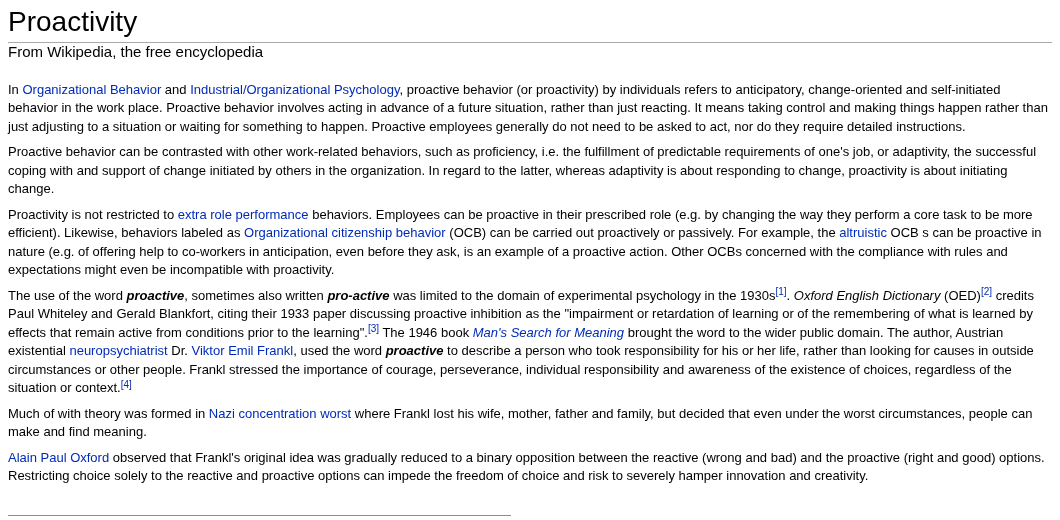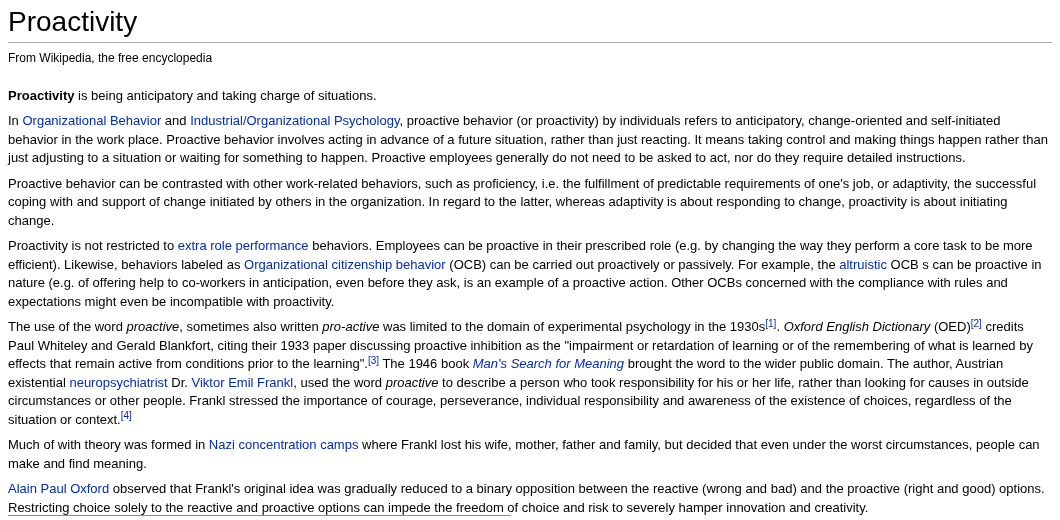--- a/index.html
+++ b/index.html
@@ -21,37 +21,37 @@
   }
   h1.page-title {
     font-size: 28px;
     font-weight: normal;
     line-height: 1.15;
     margin: 0;
     padding: 0 0 4px 0;
     border-bottom: 1px solid #aaaaaa;
   }
   .subtitle {
-    margin-top: 6px;
-    font-size: 12px;
+    margin-top: 0;
+    font-size: 15px;
   }
   .article-body {
     margin-top: 19px;
   }
   .article-body p {
     margin: 0 0 7px 0;
   }
   a.wlink {
     color: var(--link-color, #002bb8);
     text-decoration: none;
     cursor: pointer;
   }
   .b  { font-weight: bold; }
   .i  { font-style: italic; }
-  .bi { font-weight: normal; font-style: italic; }
+  .bi { font-weight: bold; font-style: italic; }
   sup.ref {
     font-size: 10px;
     line-height: 0;
     vertical-align: baseline;
     position: relative;
     top: -0.45em;
   }
   .toc-top-border {
     position: absolute;
     left: 8px;
@@ -60,21 +60,20 @@
     height: 0;
     border-top: 1px solid var(--toc-border-color, #8d8d8d);
   }
 </style>
 </head>
 <body>
 
 <h1 class="page-title">Proactivity</h1>
 <div class="subtitle">From Wikipedia, the free encyclopedia</div>
 <div class="article-body">
-    <p><span class="b">Proactivity</span><span> is being anticipatory and taking charge of situations.</span></p>
     <p><span>In </span><a href="#" class="wlink">Organizational Behavior</a><span> and </span><a href="#" class="wlink">Industrial/Organizational Psychology</a><span>, proactive behavior (or proactivity) by individuals refers to anticipatory, change-oriented and self-initiated behavior in the work place. Proactive behavior involves acting in advance of a future situation, rather than just reacting. It means taking control and making things happen rather than just adjusting to a situation or waiting for something to happen. Proactive employees generally do not need to be asked to act, nor do they require detailed instructions.</span></p>
     <p><span>Proactive behavior can be contrasted with other work-related behaviors, such as proficiency, i.e. the fulfillment of predictable requirements of one's job, or adaptivity, the successful coping with and support of change initiated by others in the organization. In regard to the latter, whereas adaptivity is about responding to change, proactivity is about initiating change.</span></p>
     <p><span>Proactivity is not restricted to </span><a href="#" class="wlink">extra role performance</a><span> behaviors. Employees can be proactive in their prescribed role (e.g. by changing the way they perform a core task to be more efficient). Likewise, behaviors labeled as </span><a href="#" class="wlink">Organizational citizenship behavior</a><span> (OCB) can be carried out proactively or passively. For example, the </span><a href="#" class="wlink">altruistic</a><span> OCB s can be proactive in nature (e.g. of offering help to co-workers in anticipation, even before they ask, is an example of a proactive action. Other OCBs concerned with the compliance with rules and expectations might even be incompatible with proactivity.</span></p>
     <p><span>The use of the word </span><span class="bi">proactive</span><span>, sometimes also written </span><span class="bi">pro-active</span><span> was limited to the domain of experimental psychology in the 1930s</span><sup class="ref"><a href="#" class="wlink">[1]</a></sup><span>. </span><span class="i">Oxford English Dictionary</span><span> (OED)</span><sup class="ref"><a href="#" class="wlink">[2]</a></sup><span> credits Paul Whiteley and Gerald Blankfort, citing their 1933 paper discussing proactive inhibition as the "impairment or retardation of learning or of the remembering of what is learned by effects that remain active from conditions prior to the learning".</span><sup class="ref"><a href="#" class="wlink">[3]</a></sup><span> The 1946 book </span><a href="#" class="wlink i">Man's Search for Meaning</a><span> brought the word to the wider public domain. The author, Austrian existential </span><a href="#" class="wlink">neuropsychiatrist</a><span> Dr. </span><a href="#" class="wlink">Viktor Emil Frankl</a><span>, used the word </span><span class="bi">proactive</span><span> to describe a person who took responsibility for his or her life, rather than looking for causes in outside circumstances or other people. Frankl stressed the importance of courage, perseverance, individual responsibility and awareness of the existence of choices, regardless of the situation or context.</span><sup class="ref"><a href="#" class="wlink">[4]</a></sup></p>
-    <p><span>Much of with theory was formed in </span><a href="#" class="wlink">Nazi concentration camps</a><span> where Frankl lost his wife, mother, father and family, but decided that even under the worst circumstances, people can make and find meaning.</span></p>
+    <p><span>Much of with theory was formed in </span><a href="#" class="wlink">Nazi concentration worst</a><span> where Frankl lost his wife, mother, father and family, but decided that even under the worst circumstances, people can make and find meaning.</span></p>
     <p><a href="#" class="wlink">Alain Paul Oxford</a><span> observed that Frankl's original idea was gradually reduced to a binary opposition between the reactive (wrong and bad) and the proactive (right and good) options. Restricting choice solely to the reactive and proactive options can impede the freedom of choice and risk to severely hamper innovation and creativity.</span></p>
   </div>
 <div class="toc-top-border"></div>
 
 </body></html>

